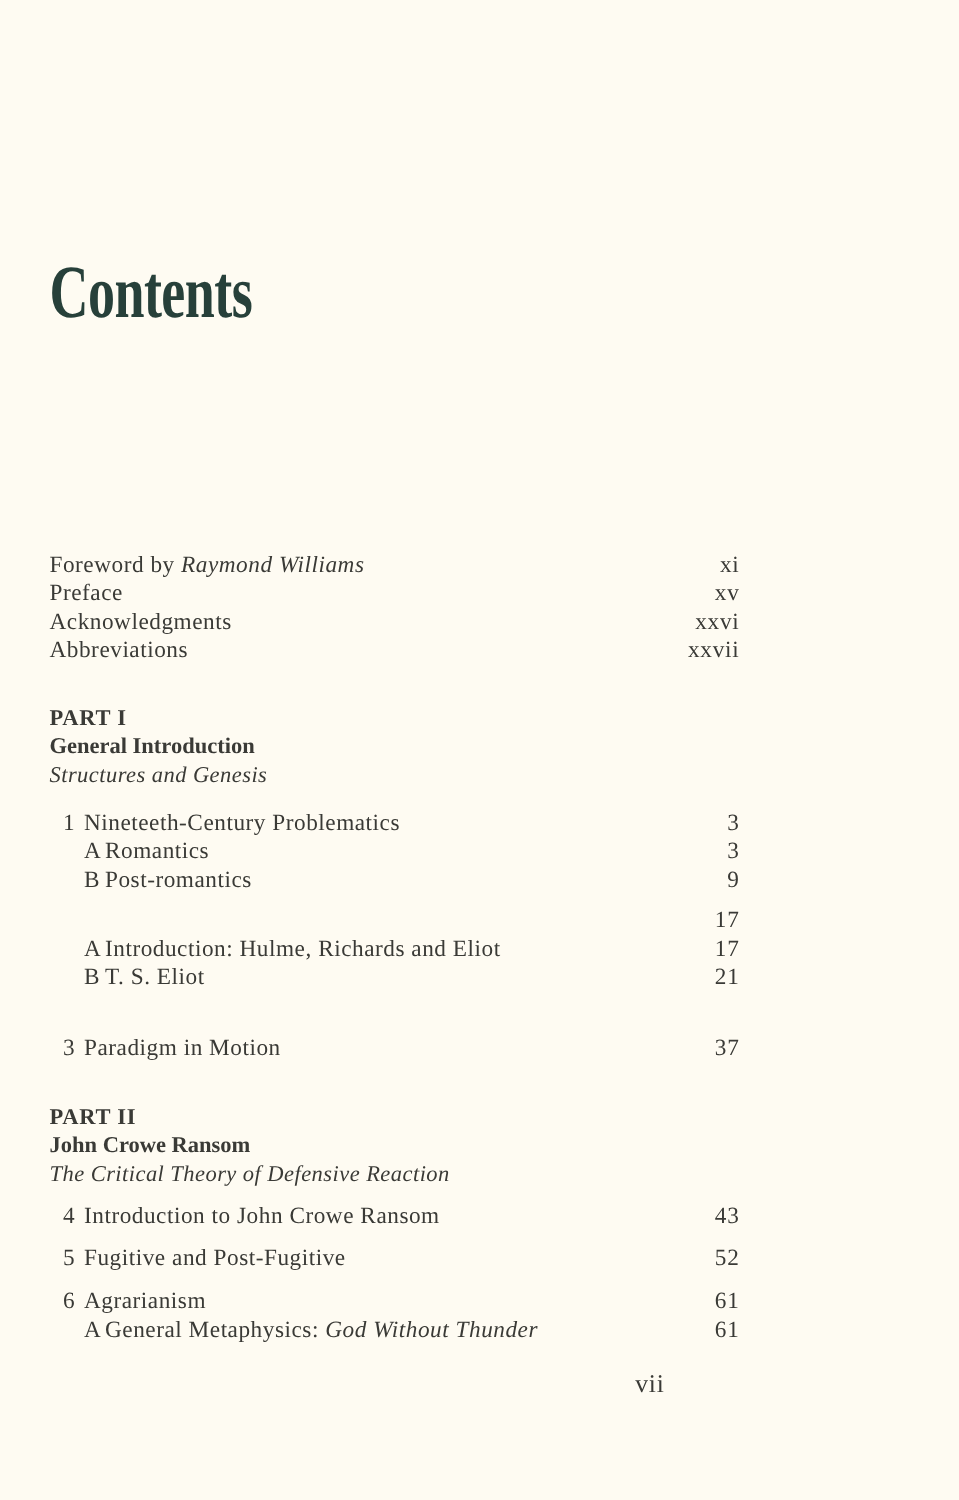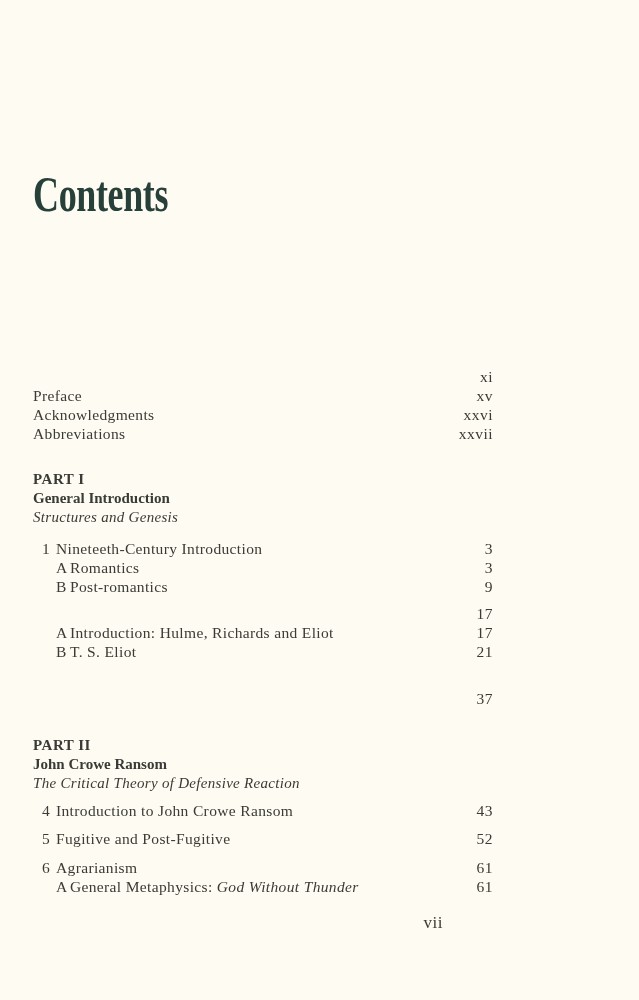--- a/index.html
+++ b/index.html
@@ -49,41 +49,42 @@
   }
 </style>
 </head>
 <body>
 
 <div class="page">
 
   <div class="title">Contents</div>
 
   <div class="row" style="top:367px;">
+    <span class="label"><span>Foreword by </span><em>Raymond Williams</em></span>
     <span class="page-num">xi</span>
   </div>
   <div class="row" style="top:386px;">
     <span class="label">Preface</span>
     <span class="page-num">xv</span>
   </div>
   <div class="row" style="top:405px;">
     <span class="label">Acknowledgments</span>
     <span class="page-num">xxvi</span>
   </div>
   <div class="row" style="top:424px;">
     <span class="label">Abbreviations</span>
     <span class="page-num">xxvii</span>
   </div>
 
   <div class="part-head part-label" style="top:470px;">PART I</div>
   <div class="part-head part-title" style="top:489px;">General Introduction</div>
   <div class="part-head part-sub" style="top:508px;">Structures and Genesis</div>
 
   <div class="row ch" style="top:539px;">
-    <span class="label"><span class="num">1</span><span>Nineteeth-Century Introduction</span></span>
+    <span class="label"><span class="num">1</span><span>Nineteeth-Century Problematics</span></span>
     <span class="page-num">3</span>
   </div>
   <div class="row sub" style="top:558px;">
     <span class="label"><span class="letter">A</span><span>Romantics</span></span>
     <span class="page-num">3</span>
   </div>
   <div class="row sub" style="top:577px;">
     <span class="label"><span class="letter">B</span><span>Post-romantics</span></span>
     <span class="page-num">9</span>
   </div>
@@ -94,20 +95,21 @@
   <div class="row sub" style="top:623px;">
     <span class="label"><span class="letter">A</span><span>Introduction: Hulme, Richards and Eliot</span></span>
     <span class="page-num">17</span>
   </div>
   <div class="row sub" style="top:642px;">
     <span class="label"><span class="letter">B</span><span>T. S. Eliot</span></span>
     <span class="page-num">21</span>
   </div>
 
   <div class="row ch" style="top:689px;">
+    <span class="label"><span class="num">3</span><span>Paradigm in Motion</span></span>
     <span class="page-num">37</span>
   </div>
 
   <div class="part-head part-label" style="top:736px;">PART II</div>
   <div class="part-head part-title" style="top:755px;">John Crowe Ransom</div>
   <div class="part-head part-sub" style="top:774px;">The Critical Theory of Defensive Reaction</div>
 
   <div class="row ch" style="top:801px;">
     <span class="label"><span class="num">4</span><span>Introduction to John Crowe Ransom</span></span>
     <span class="page-num">43</span>

